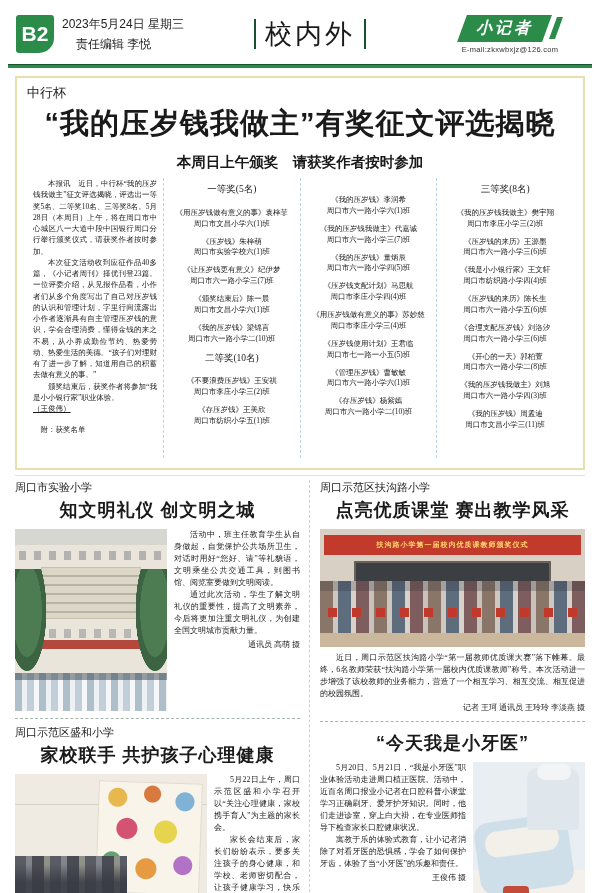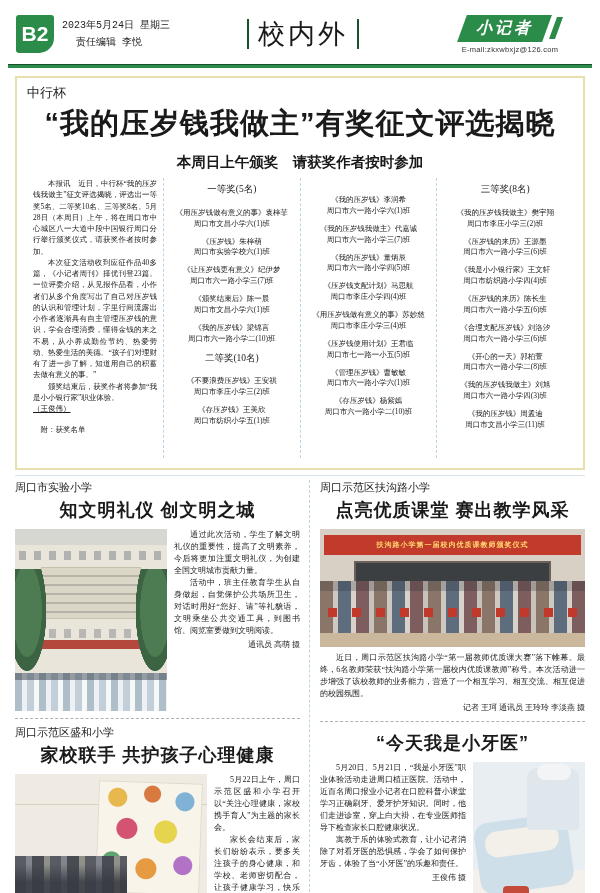--- a/index.html
+++ b/index.html
@@ -9,21 +9,21 @@
   }
   *{box-sizing:border-box;}
   body{margin:0;width:600px;height:893px;background:#fff;color:#1a1a1a;
        font-family:"Liberation Sans","DejaVu Sans",sans-serif;overflow:hidden;}
 
   
   .hdr{display:flex;align-items:center;padding:12px 16px 0 16px;height:56px;}
   .b2{width:38px;height:38px;background:var(--brand-green);color:#fff;font-weight:bold;
       font-size:21px;display:flex;align-items:center;justify-content:center;
       border-radius:3px 3px 15px 3px;flex:none;}
-  .dates{margin-left:8px;font-size:10px;line-height:1.7;color:#222;font-family:Liberation Mono, monospace;}
+  .dates{margin-left:8px;font-size:12px;line-height:1.7;color:#222;}
   .dates .ed{padding-left:14px;}
   .sec{flex:1;display:flex;align-items:center;justify-content:center;gap:9px;}
   .bar{width:2px;height:30px;background:var(--brand-green-dark);}
   .sec-text{font-size:27px;letter-spacing:3px;font-family:Liberation Mono, monospace;}
   .logo-wrap{width:148px;text-align:center;flex:none;}
   .logo{display:inline-block;background:var(--brand-green);transform:skewX(-20deg);padding:3px 14px;}
   .logo-inner{display:inline-block;transform:skewX(20deg);color:#fff;font-style:italic;font-weight:bold;
       font-size:16px;letter-spacing:3px;font-family:"Liberation Serif","DejaVu Serif",serif;}
   .logo-slash{display:inline-block;width:6px;height:22px;background:var(--brand-green);
       transform:skewX(-20deg);margin-left:6px;vertical-align:middle;}
@@ -276,22 +276,22 @@
           <div class="pa-win1"></div>
           <div class="pa-sign"></div>
           <div class="pa-win2"></div>
           <div class="pa-banner"></div>
           <div class="pa-crowd"></div>
           <div class="pa-tree-l"></div>
           <div class="pa-tree-r"></div>
         </div>
         <div class="ntext">
           <div>
+              <p class="para">活动中，班主任教育学生从自身做起，自觉保护公共场所卫生，对话时用好“您好、请”等礼貌语，文明乘坐公共交通工具，到图书馆、阅览室要做到文明阅读。</p>
               <p class="para">通过此次活动，学生了解文明礼仪的重要性，提高了文明素养，今后将更加注重文明礼仪，为创建全国文明城市贡献力量。</p>
-              <p class="para">活动中，班主任教育学生从自身做起，自觉保护公共场所卫生，对话时用好“您好、请”等礼貌语，文明乘坐公共交通工具，到图书馆、阅览室要做到文明阅读。</p>
             </div>
           <div class="credit">通讯员 高萌 摄</div>
         </div>
       </div>
     </article>
 
     <div class="hdash"></div>
 
     <article>
       <div class="nkicker">周口示范区盛和小学</div>

